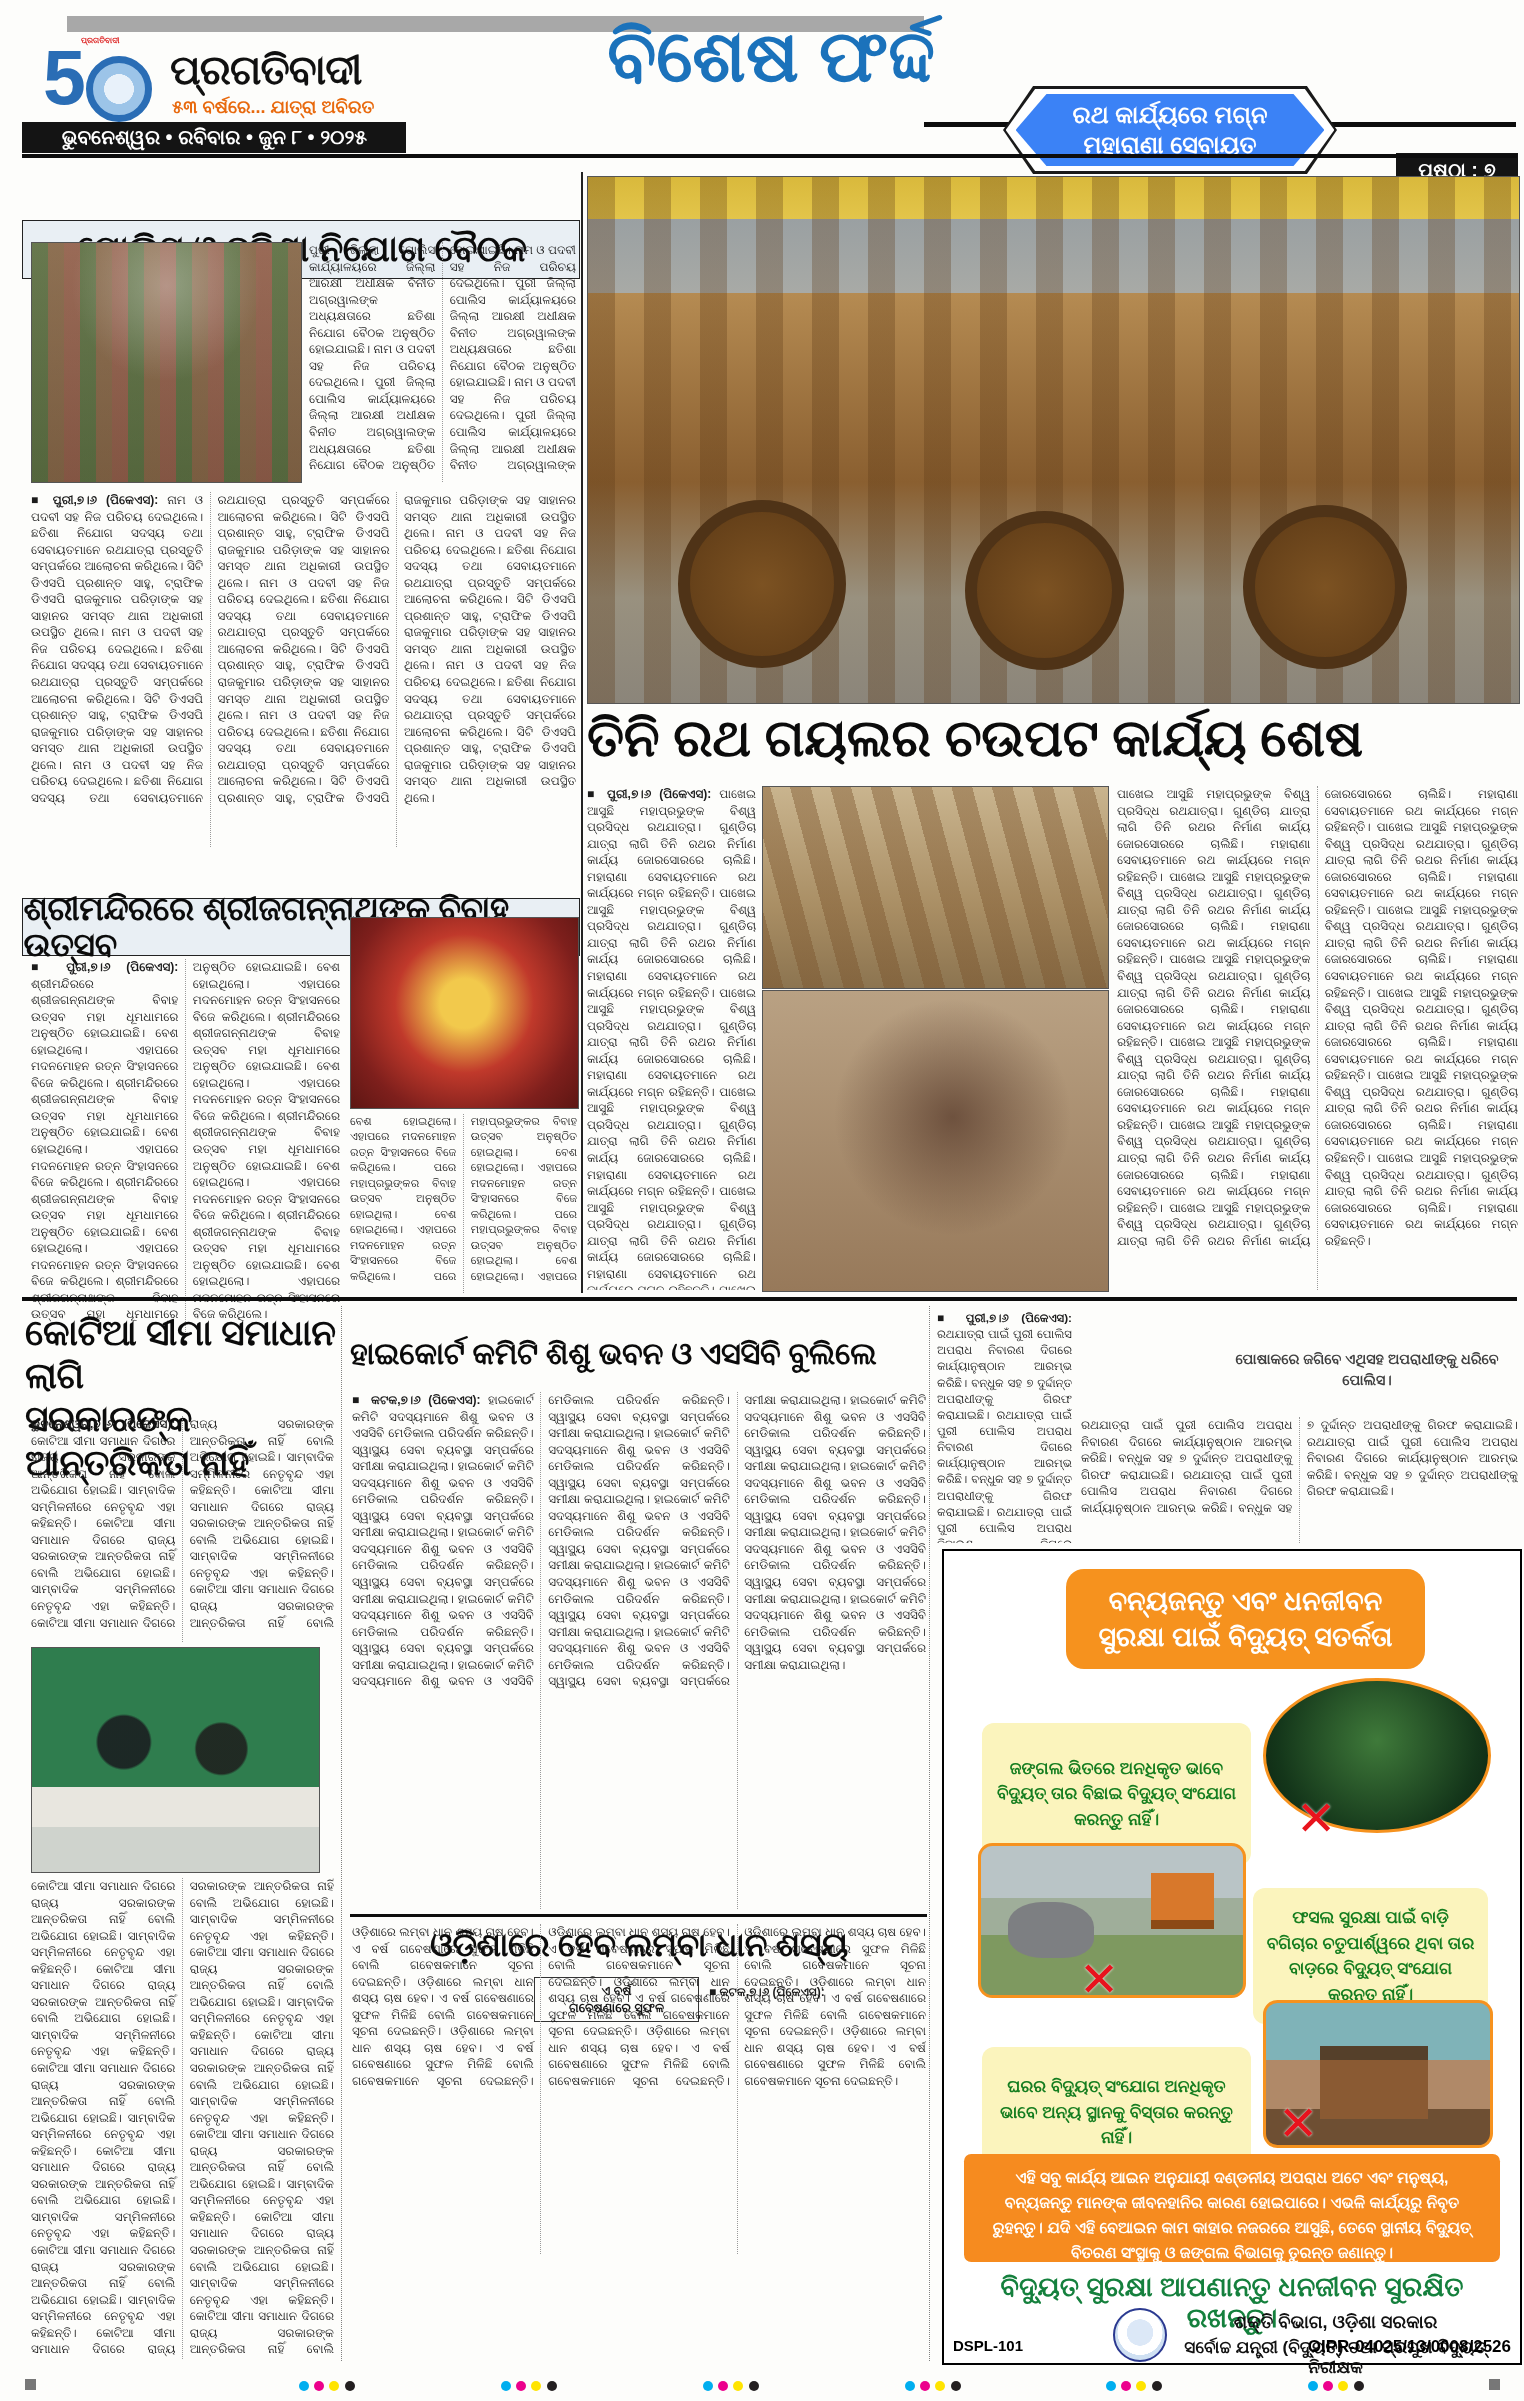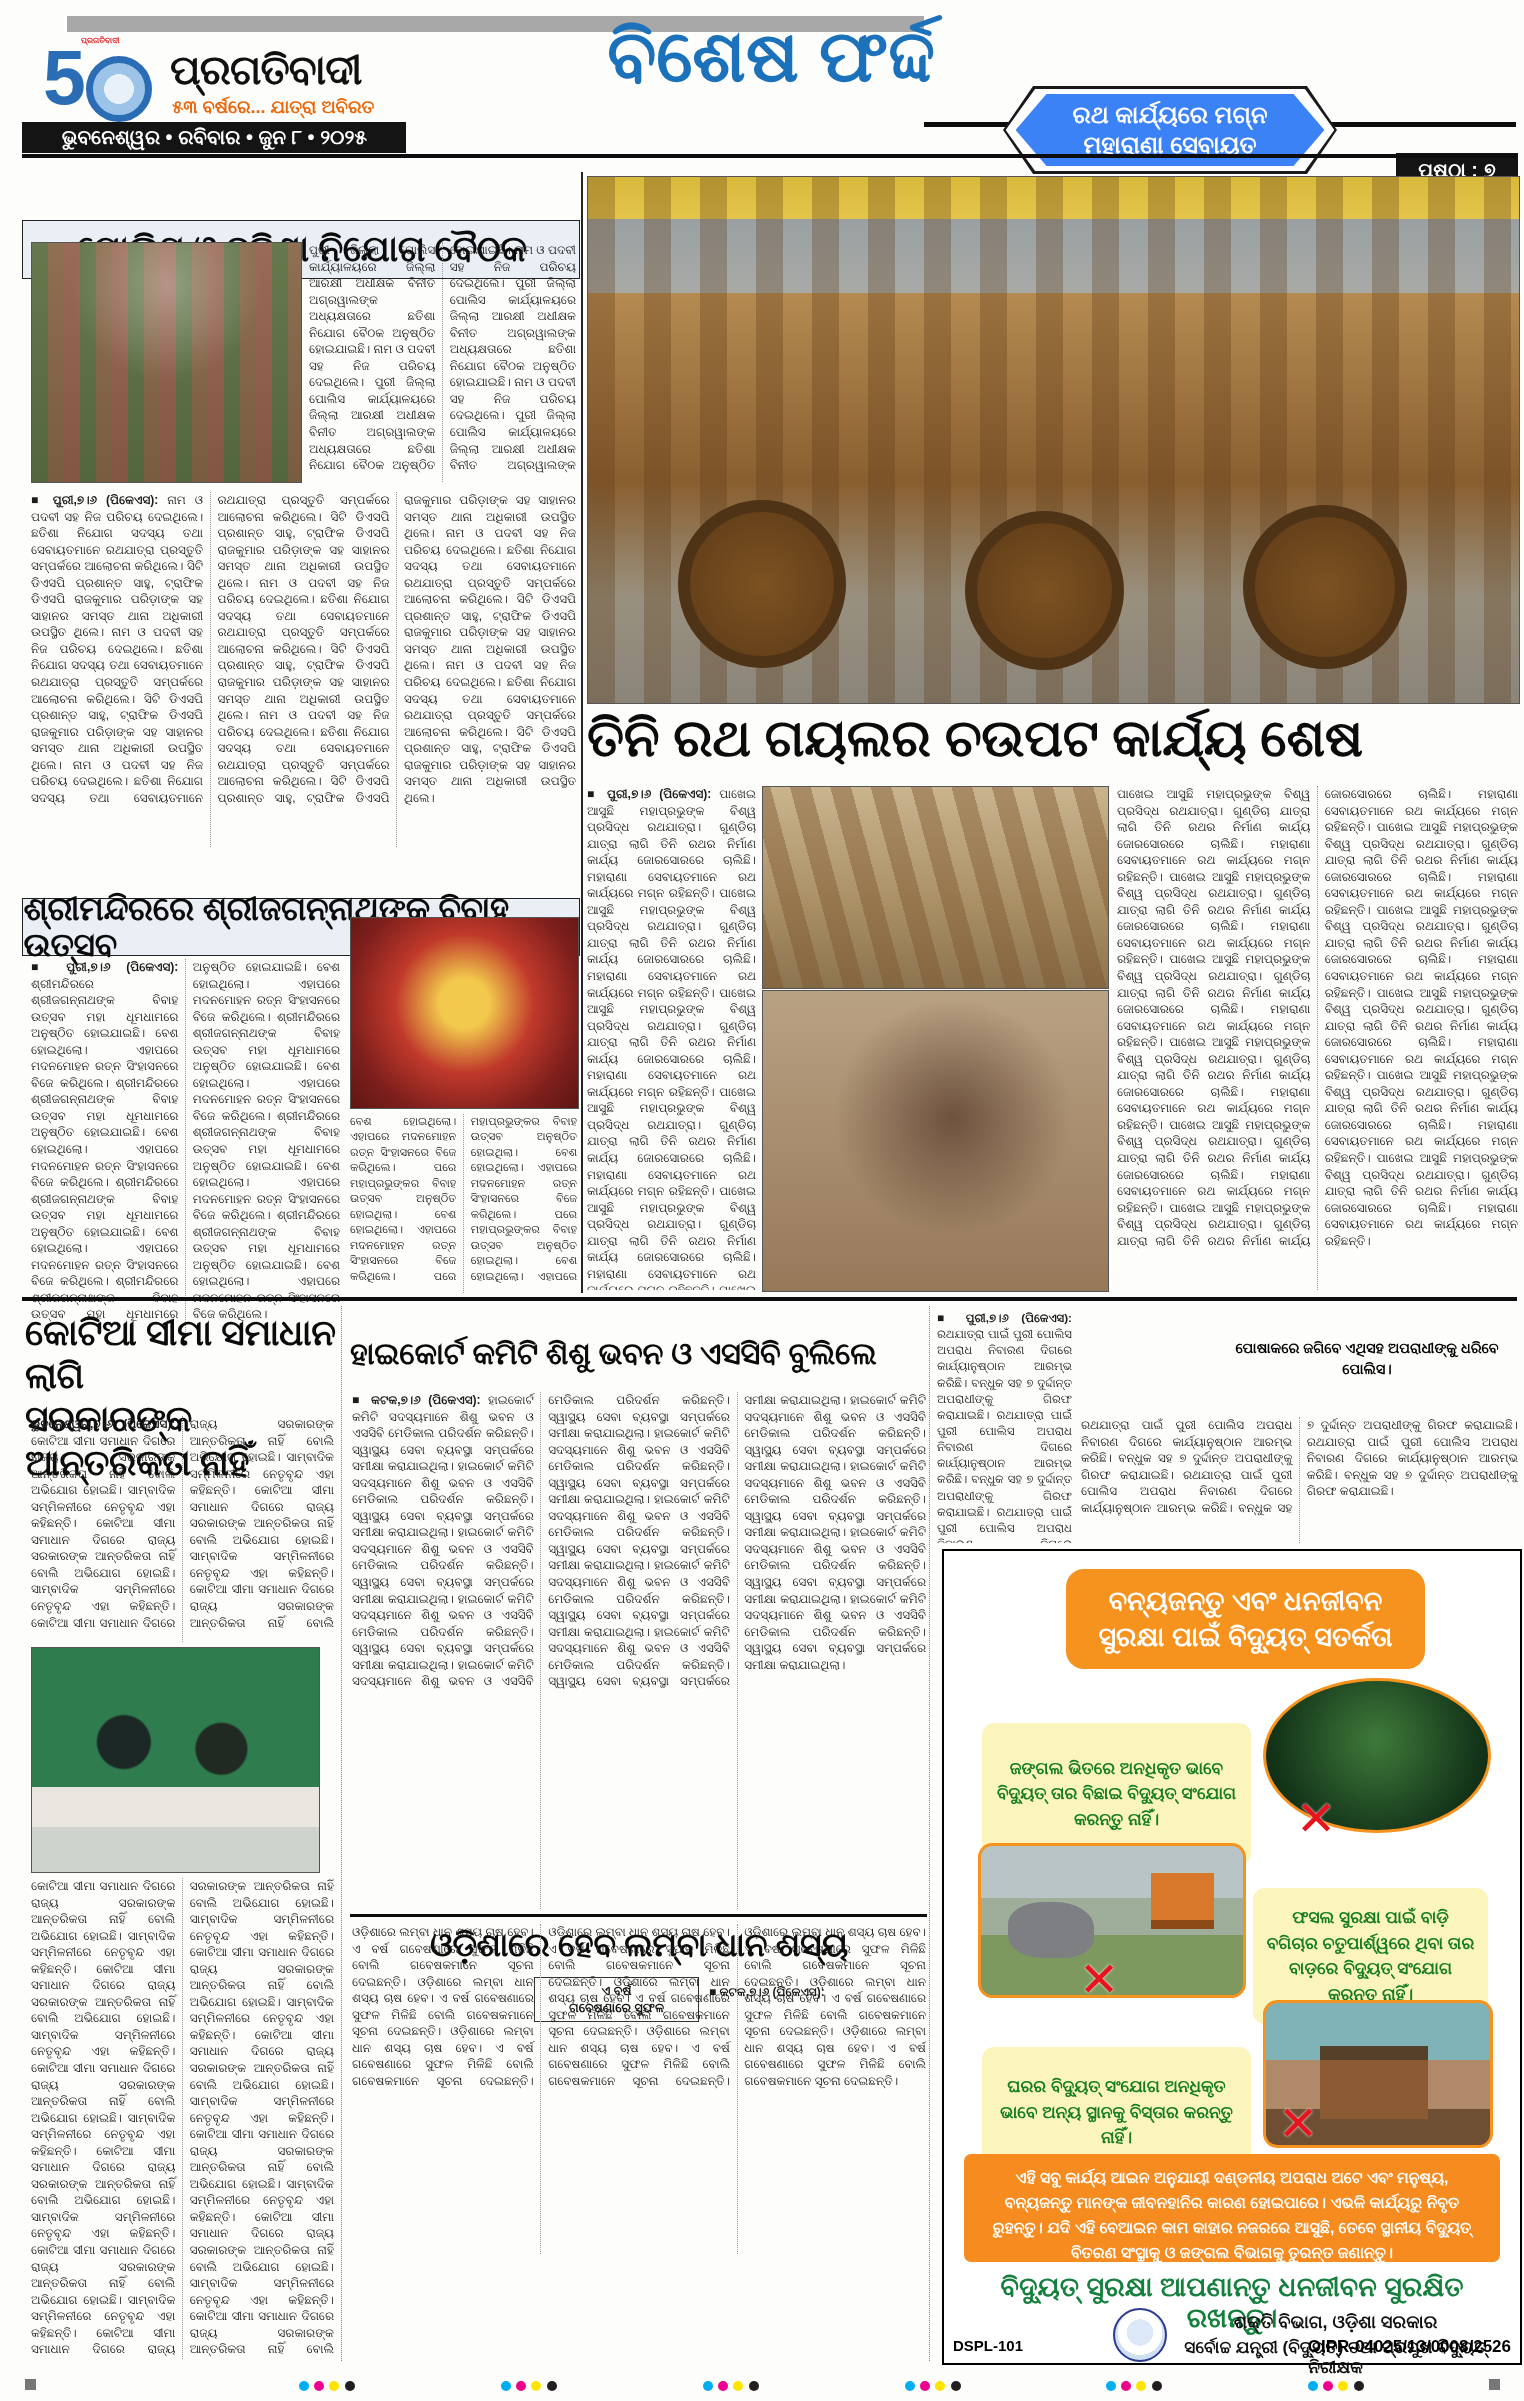--- a/index.html
+++ b/index.html
@@ -48,21 +48,21 @@
   
   .logo-name{font-weight:900;font-size:41px;color:#101010;letter-spacing:-0.9px;}
   .tagline{color:#e8690d;font-weight:bold;font-size:18px;}
   .five{color:#2a6db5;font-weight:900;font-size:77px;line-height:.9;}
   .wheel{width:52px;height:52px;border-radius:50%;border:7.2px solid #2a6db5;
          background:radial-gradient(circle,#e8f1fa 0 40%,#9cc4e8 41% 100%);}
   .logo-top{color:#d22;font-weight:bold;font-size:8px;}
   .years{color:#e8690d;font-weight:bold;font-size:10px;letter-spacing:0.9px;}
   .kicker{border:1.8px solid #333;display:flex;flex-direction:column;align-items:center;justify-content:center;
           font-weight:bold;font-size:12.6px;line-height:1.3;text-align:center;}
-  .lead{font-weight:bold;font-size:14.4px;line-height:1.45;text-align:center;color:#000000;}
+  .lead{font-weight:bold;font-size:14.4px;line-height:1.45;text-align:center;color:#404040;margin-top:11px;}
   .dot{display:inline-block;width:10px;height:10px;border-radius:50%;margin:0 2.7px;vertical-align:middle;}
   .regsq{width:10.8px;height:10.8px;background:#777;}
 </style>
 </head>
 <body>
 
 <div class="page">
 
   <div class="abs graybar" style="left:67px;top:16px;width:857px;height:16px;"></div>
 

